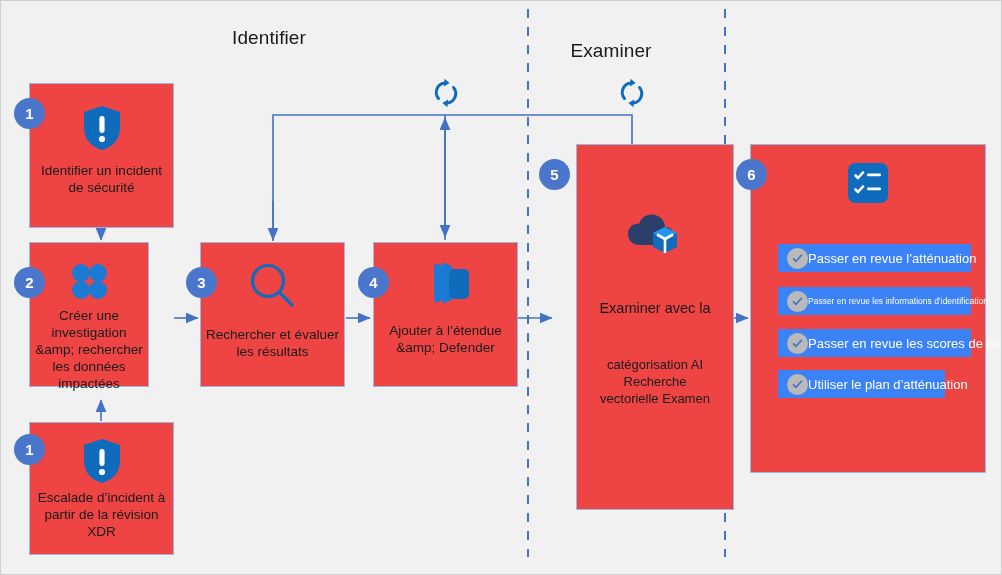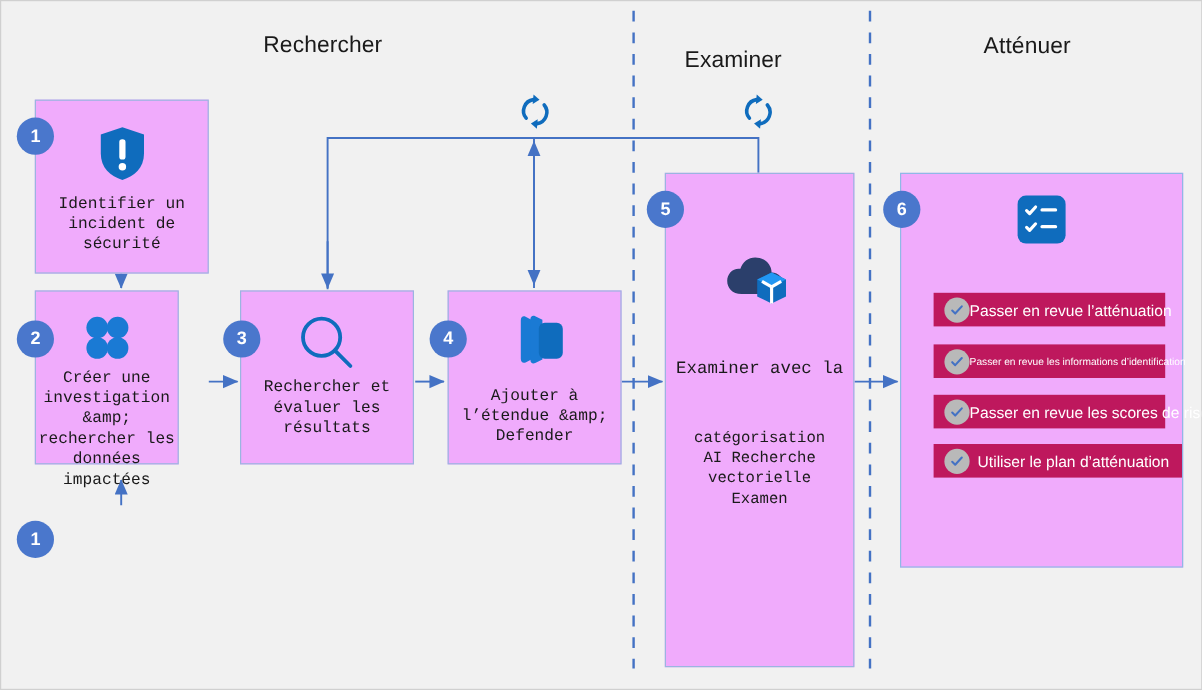--- a/index.html
+++ b/index.html
@@ -23,24 +23,23 @@
     position:absolute;
     font-size:19px;
     color:#1a1a1a;
     text-align:center;
     white-space:nowrap;
     letter-spacing:.1px;
   }
 
   .node{
     position:absolute;
-    background:#f0abfc;
+    background:#ef4444;
     border:1px solid #9bb5e0;
     box-sizing:border-box;
-    font-family:Liberation Mono, monospace;
   }
   .node.lightborder{border:1px solid #8fb9e6;}
 
   .badge{
     position:absolute;
     width:31px;height:31px;
     border-radius:50%;
     background:#4a77cc;
     color:#ffffff;
     font-size:15px;
@@ -68,21 +67,21 @@
     left:2px;right:2px;
     text-align:center;
     font-size:13px;
     line-height:17px;
     color:#1a1a1a;
   }
 
   .action-btn{
     position:absolute;
     height:28px;
-    background:#be185d;
+    background:#3b82f6;
     display:flex;align-items:center;
     box-sizing:border-box;
     overflow:visible;
   }
   .action-btn .chk{
     width:21px;height:21px;border-radius:50%;
     background:#b9b9b9;
     margin-left:9px;
     flex:0 0 auto;
     display:flex;align-items:center;justify-content:center;
@@ -130,23 +129,22 @@
 
     <path d="M272,240 L272,114 L444,114" stroke="#4472c4" stroke-width="1.6" fill="none"></path>
     <path d="M272,200 L272,239" stroke="#4472c4" stroke-width="1.6" fill="none" marker-end="url(#ah)"></path>
 
     <path d="M444,239 L444,117" stroke="#4472c4" stroke-width="1.6" fill="none" marker-end="url(#ahu)"></path>
     <path d="M444,114 L444,236" stroke="#4472c4" stroke-width="1.6" fill="none" marker-end="url(#ah)"></path>
 
     <path d="M631,143 L631,114 L444,114" stroke="#4472c4" stroke-width="1.6" fill="none"></path>
   </svg>
 
-  <div class="lane-title" style="left:168px;top:26px;width:200px;">Rechercher</div>
+  <div class="lane-title" style="left:168px;top:26px;width:200px;">Identifier</div>
   <div class="lane-title" style="left:530px;top:27px;width:160px;margin-top:12px;">Examiner</div>
-  <div class="lane-title" style="left:775px;top:27px;width:160px;">Atténuer</div>
 
   <div style="position:absolute;left:429px;top:76px;width:32px;height:32px;">
     <svg width="32" height="32" viewBox="0 0 32 32">
       <path d="M8.5,21.5 A9.5,9.5 0 0 1 14.5,6.0" stroke="#0f6cbd" stroke-width="3" fill="none" stroke-linecap="round"></path>
       <path d="M23.5,10.5 A9.5,9.5 0 0 1 17.5,26.0" stroke="#0f6cbd" stroke-width="3" fill="none" stroke-linecap="round"></path>
       <path d="M14.6,1.8 L19.6,6.1 L13.9,9.6 z" fill="#0f6cbd"></path>
       <path d="M17.4,30.2 L12.4,25.9 L18.1,22.4 z" fill="#0f6cbd"></path>
     </svg>
   </div>
   <div style="position:absolute;left:615px;top:76px;width:32px;height:32px;">
@@ -176,46 +174,56 @@
         <circle cx="14" cy="14" r="9" fill="#1a7ad4"></circle>
         <circle cx="31" cy="14" r="9" fill="#1a7ad4"></circle>
         <circle cx="14" cy="31" r="9" fill="#1a7ad4"></circle>
         <circle cx="31" cy="31" r="9" fill="#1a7ad4"></circle>
       </svg>
     </div>
     <div class="node-label" style="top:64px;">Créer une investigation &amp;amp; rechercher les données impactées</div>
   </div>
   <div class="badge" style="left:13px;top:266px;">2</div>
 
+  <div class="node" style="left:28px;top:421px;width:145px;height:133px;">
+    <div class="node-icon" style="top:14px;height:48px;">
+      <svg width="42" height="48" viewBox="0 0 42 48">
+        <path d="M21,2 L39,8 L39,24 C39,36 31,43 21,46 C11,43 3,36 3,24 L3,8 z" fill="#0f6cbd"></path>
+        <rect x="18.4" y="12" width="5.2" height="17" rx="2.4" fill="#ffffff"></rect>
+        <circle cx="21" cy="35" r="3.1" fill="#ffffff"></circle>
+      </svg>
+    </div>
+    <div class="node-label" style="top:66px;">Escalade d’incident à partir de la révision XDR</div>
+  </div>
   <div class="badge" style="left:13px;top:433px;">1</div>
 
   <div class="node" style="left:199px;top:241px;width:145px;height:145px;">
     <div class="node-icon" style="top:16px;height:54px;">
       <svg width="52" height="52" viewBox="0 0 52 52">
         <circle cx="21" cy="21" r="15.5" stroke="#0f6cbd" stroke-width="3.2" fill="none"></circle>
         <line x1="32" y1="32" x2="45" y2="45" stroke="#0f6cbd" stroke-width="3.2" stroke-linecap="round"></line>
       </svg>
     </div>
-    <div class="node-label" style="top:72px;">Rechercher et évaluer les résultats</div>
+    <div class="node-label" style="top:83px;">Rechercher et évaluer les résultats</div>
   </div>
   <div class="badge" style="left:185px;top:266px;">3</div>
 
   <div class="node" style="left:372px;top:241px;width:145px;height:145px;">
     <div class="node-icon" style="top:16px;height:50px;">
       <svg width="52" height="46" viewBox="0 0 52 46">
         <path d="M14,6 C14,3 16,2 18,3 L24,6 L24,38 L18,41 C16,42 14,41 14,38 z" fill="#1a7ad4"></path>
         <path d="M22,5 C22,2.5 24,1.5 26,2.5 L32,5.5 L32,38.5 L26,41.5 C24,42.5 22,41.5 22,39 z" fill="#1a7ad4"></path>
         <rect x="29" y="8" width="20" height="30" rx="5" fill="#0f6cbd"></rect>
       </svg>
     </div>
     <div class="node-label" style="top:79px;">Ajouter à l’étendue &amp;amp; Defender</div>
   </div>
   <div class="badge" style="left:357px;top:266px;">4</div>
 
-  <div class="node" style="left:553px;top:143px;width:158px;height:412px;">
+  <div class="node" style="left:575px;top:143px;width:158px;height:366px;">
     <div class="node-icon" style="top:58px;height:60px;">
       <svg width="62" height="56" viewBox="0 0 62 56">
         <path d="M16,40 C8,40 4,35 4,29 C4,23 9,18 15,19 C17,12 24,8 31,10
                  C37,11.5 41,16.5 41,22 C47,22 51,27 51,32 C51,37 47,40 42,40 z" fill="#2b3f6b"></path>
         <path d="M41,22 L53,28 L53,42 L41,48 L29,42 L29,28 z" fill="#0f6cbd"></path>
         <path d="M41,22 L53,28 L41,34 L29,28 z" fill="#2196f3"></path>
         <path d="M41,34 L41,48" stroke="#ffffff" stroke-width="2.6"></path>
         <path d="M41,34 L33,29.5" stroke="#ffffff" stroke-width="2.6"></path>
         <path d="M41,34 L49,29.5" stroke="#ffffff" stroke-width="2.6"></path>
       </svg>
@@ -258,21 +266,21 @@
 
   <div class="action-btn" style="left:777px;top:328px;width:193px;">
     <span class="chk">
       <svg width="13" height="13" viewBox="0 0 13 13">
         <path d="M2.5,6.8 L5,9.3 L10.5,3.3" stroke="#4472c4" stroke-width="1.7" fill="none" stroke-linecap="round" stroke-linejoin="round"></path>
       </svg>
     </span>
     <span class="btxt">Passer en revue les scores de risque</span>
   </div>
 
-  <div class="action-btn" style="left:777px;top:369px;width:207px;">
+  <div class="action-btn" style="left:777px;top:369px;width:167px;">
     <span class="chk">
       <svg width="13" height="13" viewBox="0 0 13 13">
         <path d="M2.5,6.8 L5,9.3 L10.5,3.3" stroke="#4472c4" stroke-width="1.7" fill="none" stroke-linecap="round" stroke-linejoin="round"></path>
       </svg>
     </span>
     <span class="btxt">Utiliser le plan d’atténuation</span>
   </div>
 
 </div>
 

